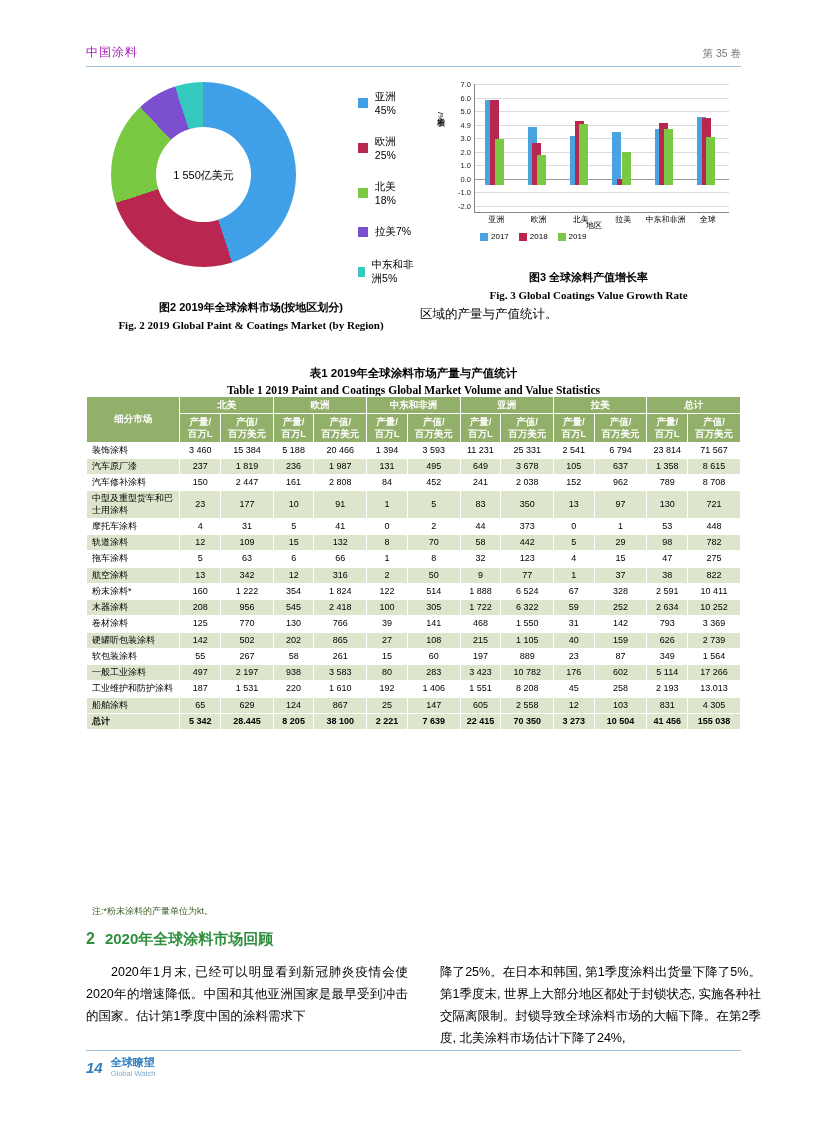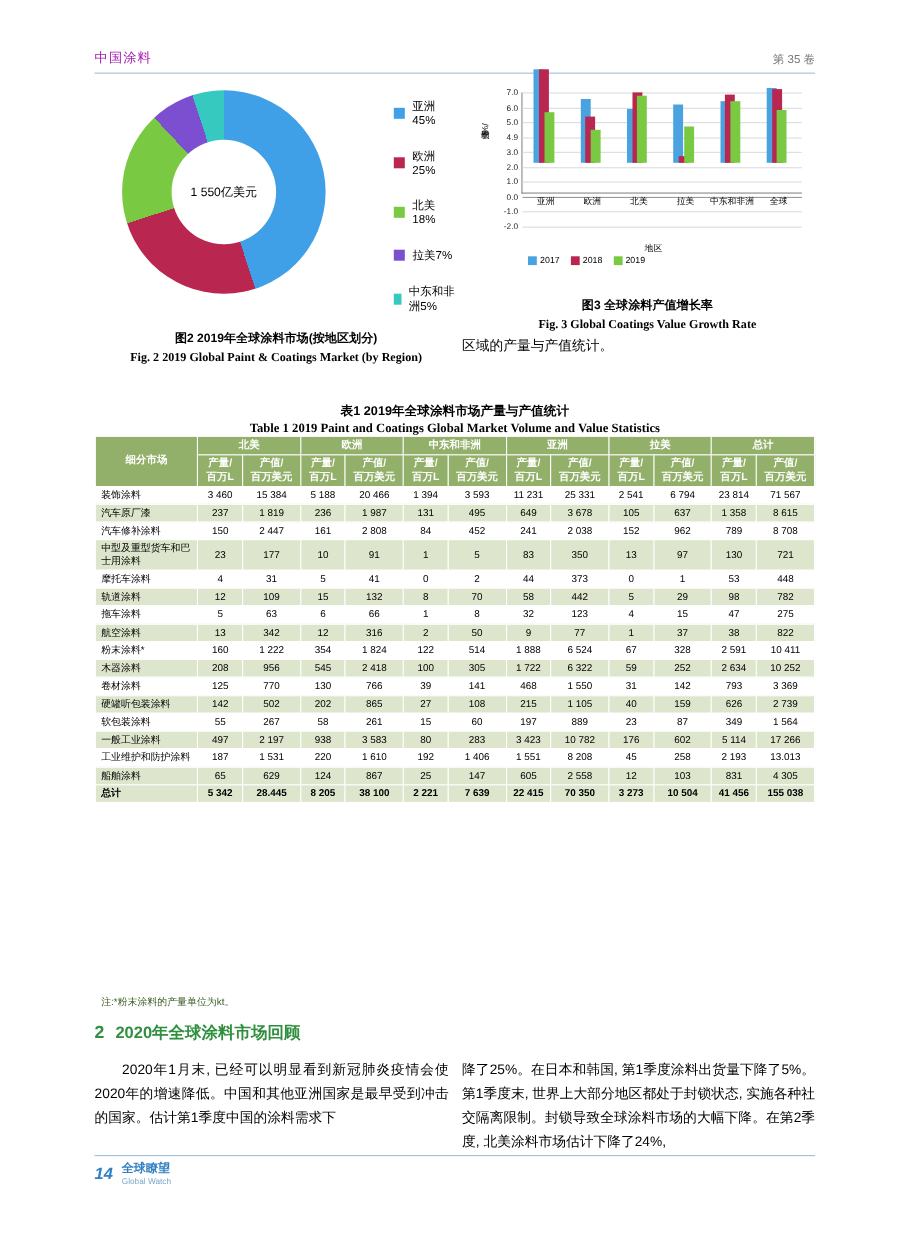--- a/index.html
+++ b/index.html
@@ -53,21 +53,21 @@
   .legend2 .li{ display:flex; align-items:center; margin-bottom:19px; font-size:10.5px;padding-left:36px; }
   .legend2 .sw{ width:10px; height:10px; margin-right:7px; display:inline-block;}
 
   .fig2cap { position:absolute; left:86px; top:300px; width:330px; text-align:center; }
   .fig2cap .cn { font-size:11px; font-weight:bold; margin-bottom:4px;}
   .fig2cap .en { font-size:11px; font-weight:bold; font-family:"Liberation Serif", serif;}
 
   
   .fig3 { position:absolute; left:436px; top:82px; width:305px; height:160px; }
   .chart3 {
-    position:absolute; left:38px; top:2px; width:255px; height:92px;
+    position:absolute; left:38px; top:2px; width:255px; height:129px;
     border-left:1px solid #888; border-bottom:1px solid #888;
     background:#fff;
   }
   .gridline{ position:absolute; left:0; width:100%; border-top:1px solid #dcdcdc; }
   .ytick{
     position:absolute; right:100%; margin-right:4px; font-size:7.5px; color:#222;
     transform:translateY(-50%); white-space:nowrap;
   }
   .zeroline{ position:absolute; left:0; width:100%; border-top:1px solid #999; }
   .ylabel{
@@ -116,21 +116,21 @@
   table.data tbody tr.total td{ background:#dde6cc; font-weight:bold;}
   table.data td.lab{ text-align:left; padding-left:5px; }
   table.data thead th.lab{ text-align:center; }
   .tbl-note{ position:absolute; left:92px; top:905px; font-size:9px; color:#3b5c22;}
 
   
   .sec-head{ position:absolute; left:86px; top:930px; display:flex; align-items:baseline; gap:10px;}
   .sec-num{ font-size:16px; color:#2f8f3e; font-weight:bold;}
   .sec-title{ font-size:15px; color:#2f8f3e; font-weight:bold;}
   .col-left{ position:absolute; left:86px; top:962px; width:322px; font-size:12.5px; line-height:1.75; text-align:justify;}
-  .col-right{ position:absolute; left:420px; top:962px; width:321px; font-size:12.5px; line-height:1.75; text-align:justify;}
+  .col-right{ position:absolute; left:440px; top:962px; width:321px; font-size:12.5px; line-height:1.75; text-align:justify;}
 
   
   .footer{ position:absolute; left:86px; top:1056px; width:655px; display:flex; align-items:center; gap:8px; }
   .footer .line{ position:absolute; left:0; top:-6px; width:655px; border-top:1px solid #9fc0db;}
   .pgnum{ font-size:15px; font-style:italic; font-weight:bold; color:#2f7fc1;}
   .foot-cn{ font-size:11px; font-weight:bold; color:#2f7fc1;}
   .foot-en{ font-size:7.5px; color:#7fa8c9; }
   .foot-txt{ display:flex; flex-direction:column; line-height:1.2;}
 </style>
 </head>

